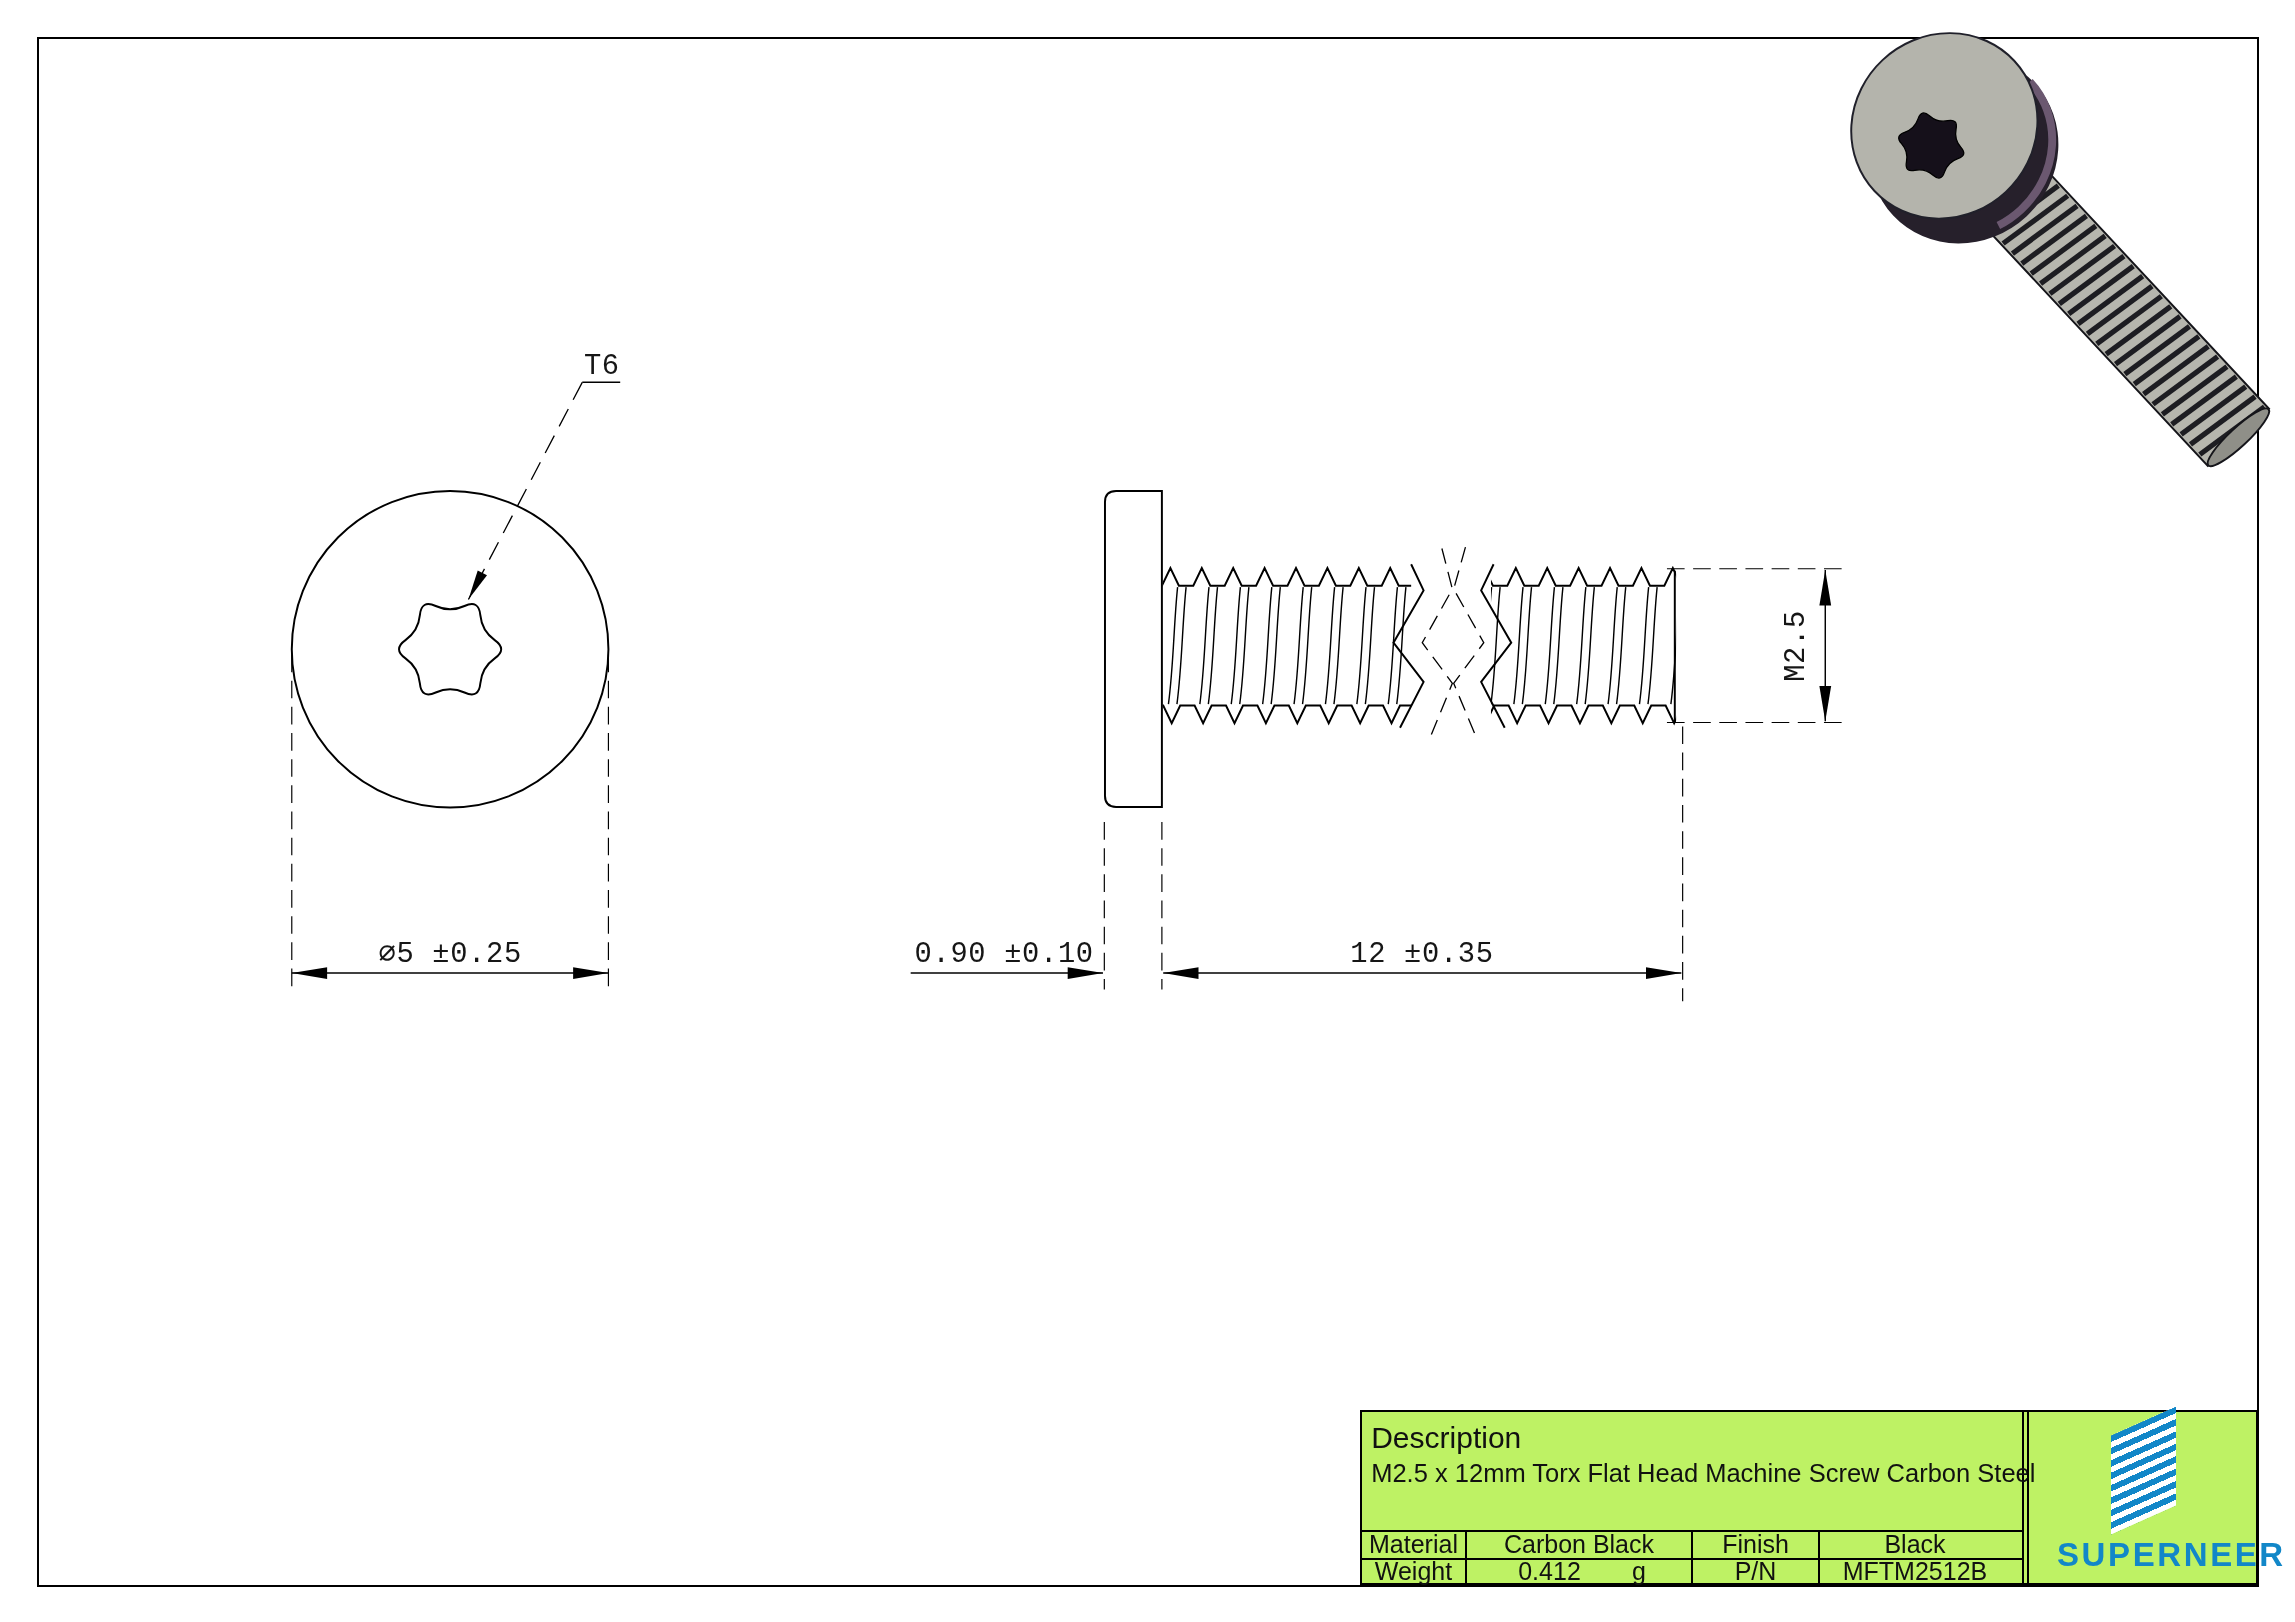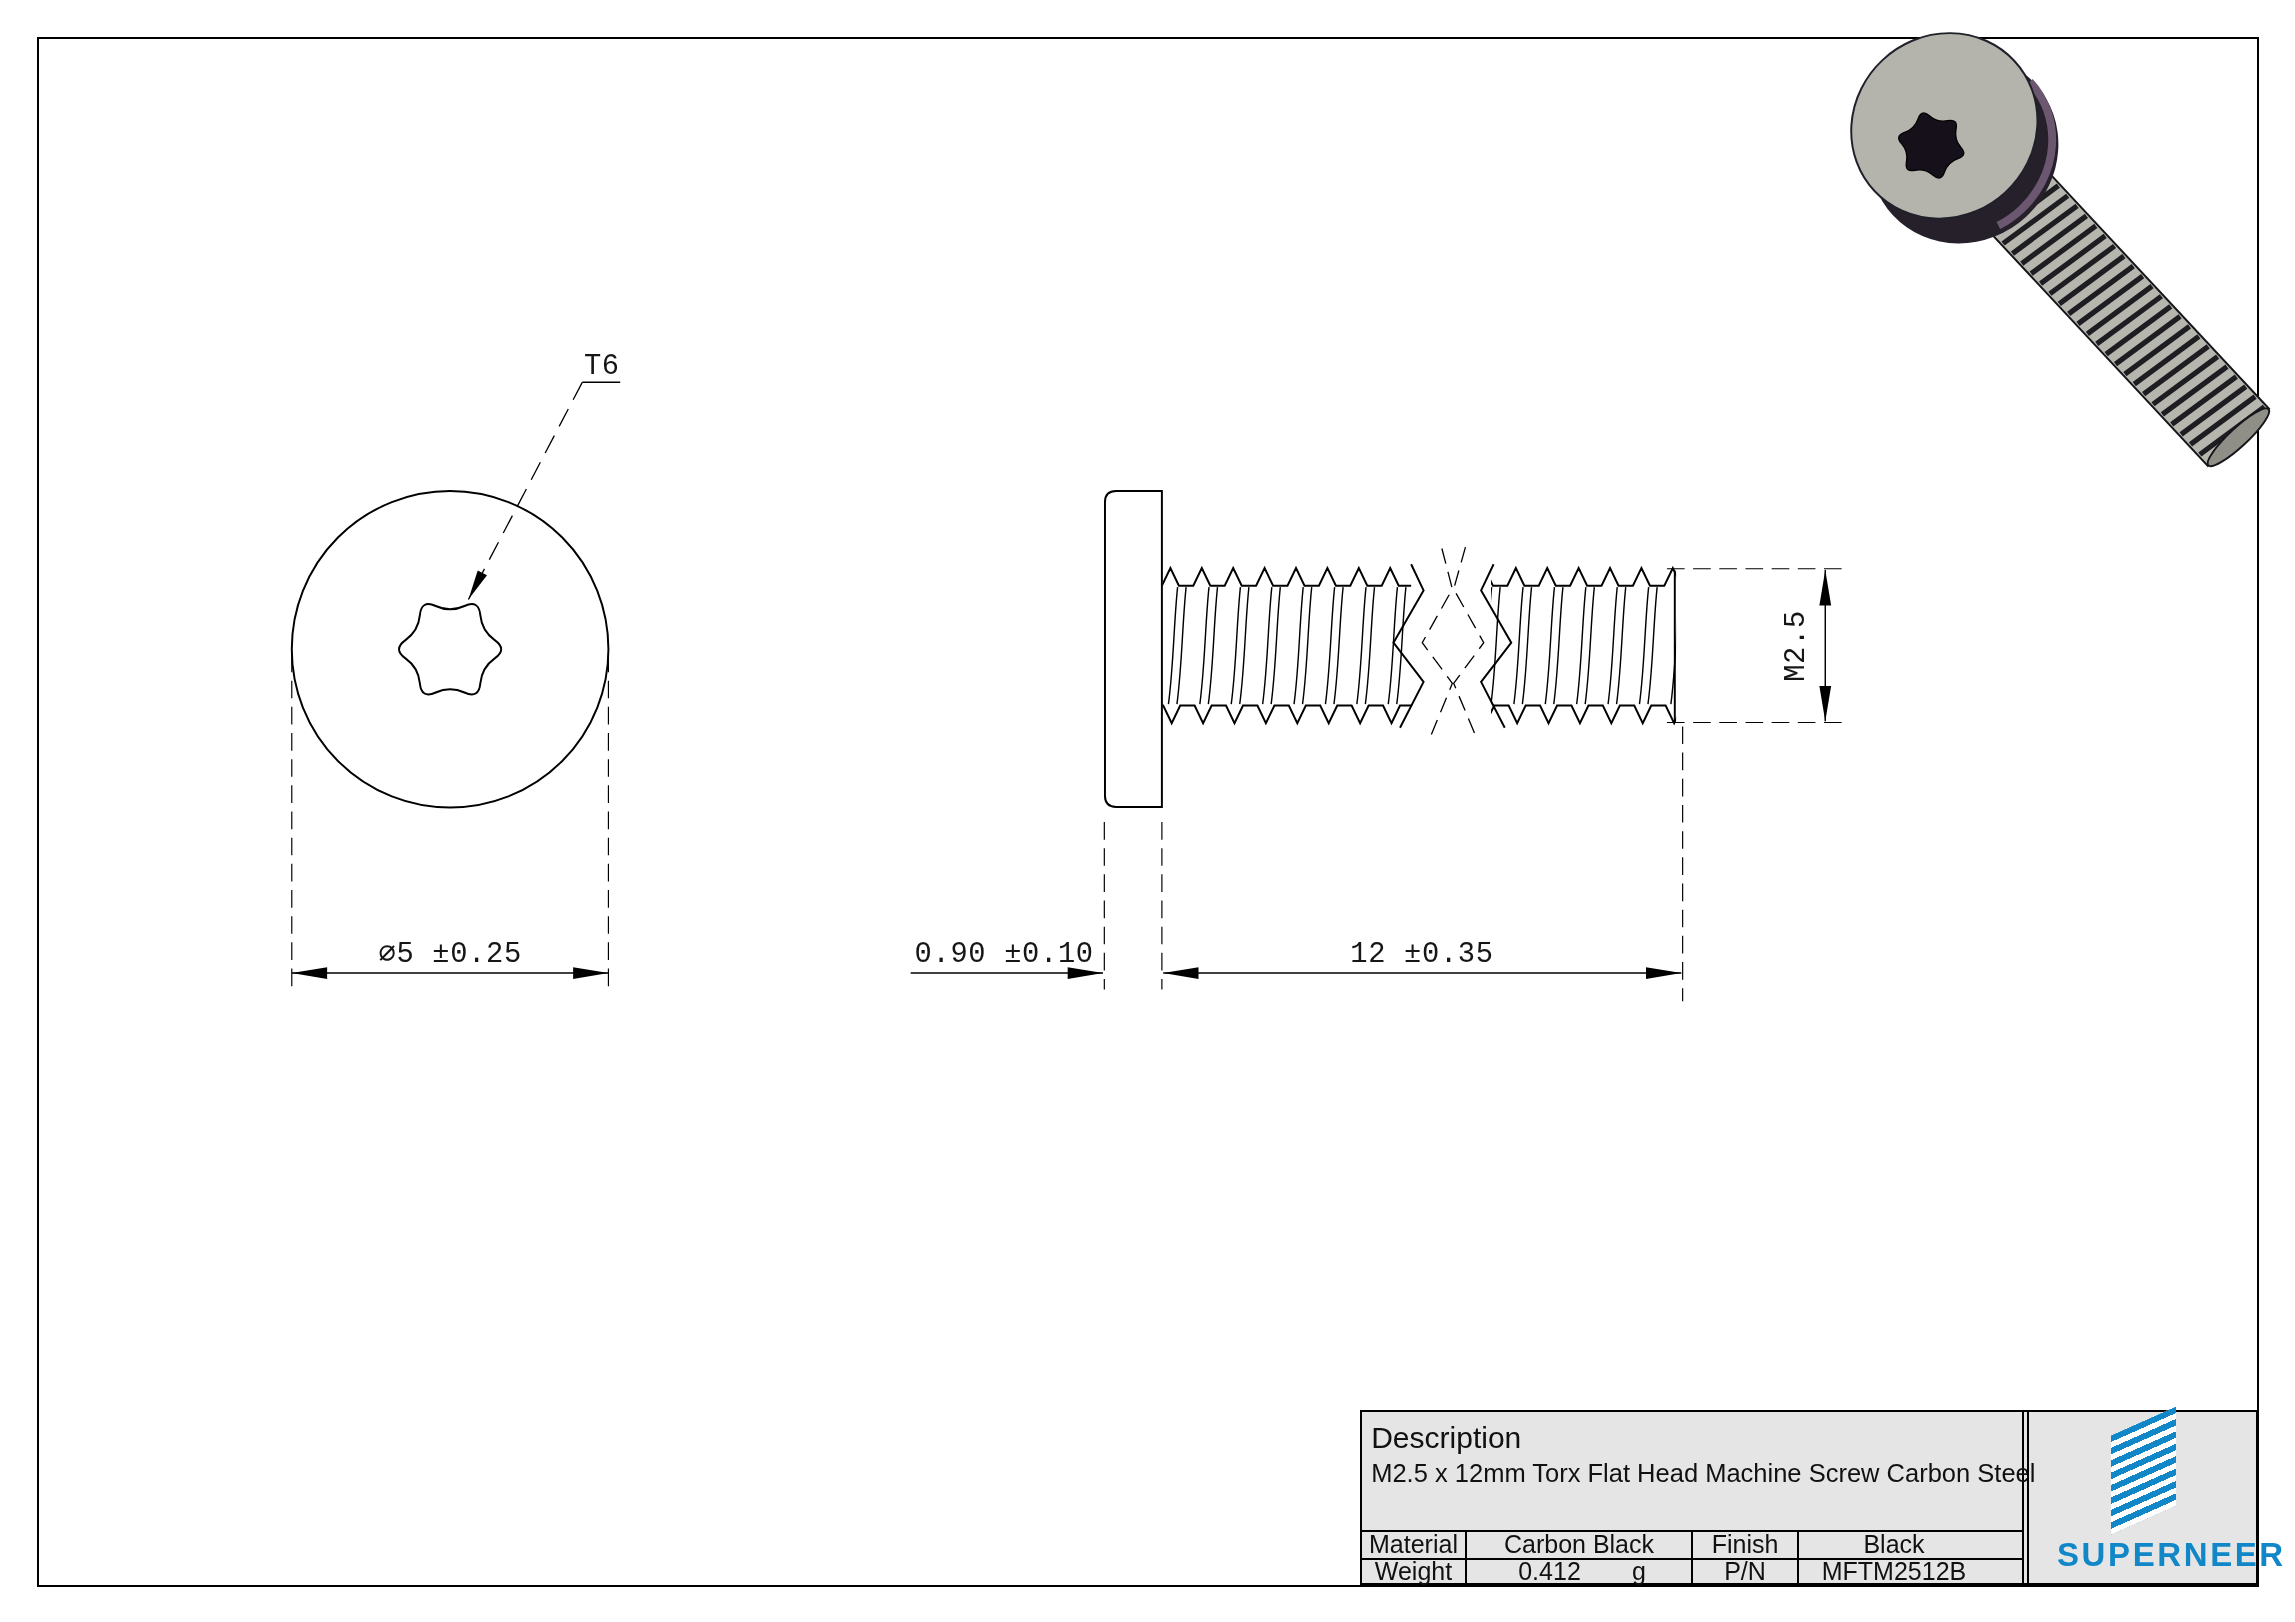--- a/index.html
+++ b/index.html
@@ -12,42 +12,42 @@
     border:2px solid #000;box-sizing:border-box;background:transparent;
   }
   svg.cad{position:absolute;left:0;top:0;}
   svg.cad text{
     font-family:"Liberation Mono","DejaVu Sans Mono",monospace;
     fill:#161616;font-size:44px;letter-spacing:1px;
   }
   
   .tb{
     position:absolute;left:1360px;top:1410px;width:898px;height:175px;
-    border:2px solid #000;box-sizing:border-box;background:#e5e5e5;
+    border:2px solid #000;box-sizing:border-box;background:#bef264;
   }
   .tb .desc{
     position:absolute;left:0;top:0;width:662px;height:120px;
     border-right:2px solid #000;border-bottom:2px solid #000;box-sizing:border-box;
     padding:6.5px 0 0 9.2px;
   }
   .tb .desc .lbl{font-size:30px;line-height:37px;}
   .tb .desc .val{font-size:25.5px;line-height:34px;white-space:nowrap;}
   .tb .row{
     position:absolute;left:0;width:662px;display:flex;box-sizing:border-box;
     border-right:2px solid #000;
   }
   .tb .row1{top:120px;height:27.5px;border-bottom:2px solid #000;}
   .tb .row2{top:147px;height:24px;}
   .tb .cell{
     height:100%;display:flex;align-items:center;justify-content:center;
     font-size:25px;box-sizing:border-box;white-space:nowrap;
   }
   .tb .c1{width:105px;border-right:2px solid #000;}
   .tb .c2{width:226px;border-right:2px solid #000;}
-  .tb .c3{width:106px;border-right:2px solid #000;}
+  .tb .c3{width:127px;border-right:2px solid #000;}
   .tb .c4{width:190px;}
   .tb .wval{flex:1;text-align:center;}
   .tb .wunit{width:59px;text-align:left;}
   .logo-cell{
     position:absolute;left:665px;top:0;width:229px;height:171px;
     border-left:2px solid #000;box-sizing:border-box;
   }
   .logo-mark{
     position:absolute;left:82px;top:9.2px;width:65px;height:99px;
     transform:skewY(-24deg);

